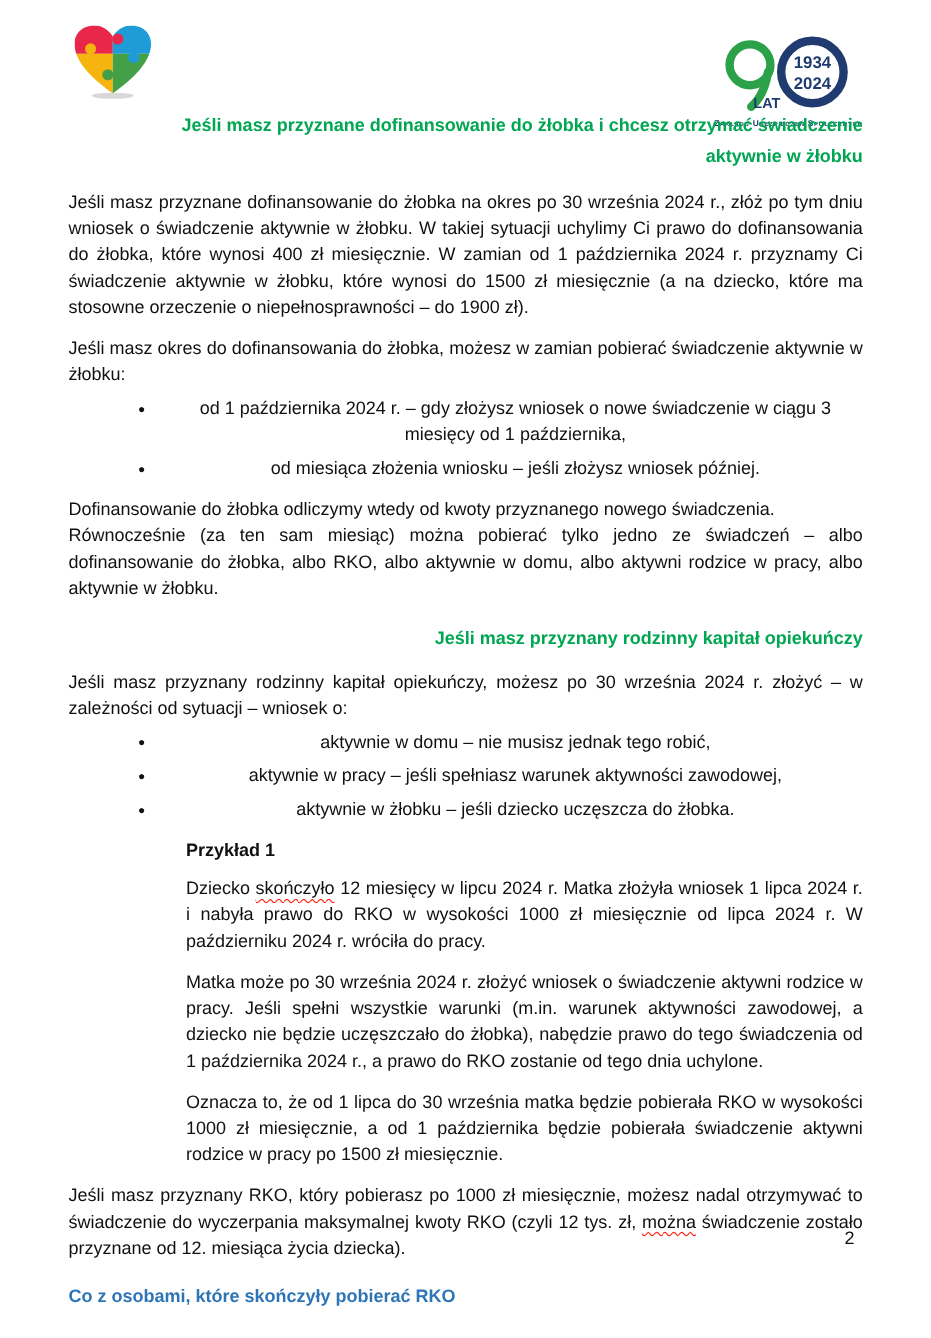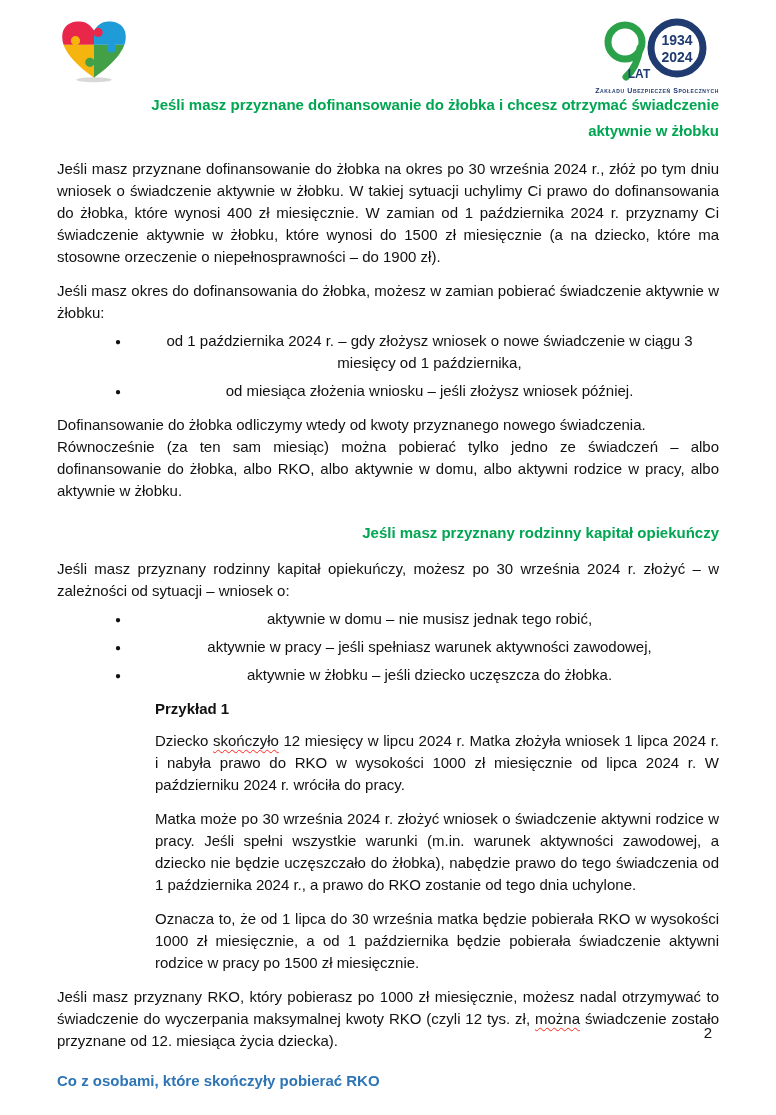--- a/index.html
+++ b/index.html
@@ -6,21 +6,21 @@
   body{
     width:776px;height:1115px;position:relative;background:#ffffff;
     font-family:"Liberation Sans", sans-serif;color:#111;
     -webkit-font-smoothing:antialiased;overflow:hidden;
   }
   .header{position:absolute;top:14px;left:0;right:0;height:78px;}
   .logo-ar{position:absolute;left:58px;top:4px;display:flex;align-items:center;gap:10px;}
   .logo-ar-text{line-height:1;}
   .logo-ar-l1{color:#e3173e;font-weight:bold;font-style:italic;font-size:17px;letter-spacing:.5px;}
   .logo-ar-l2{color:#2fa3e0;font-size:21px;letter-spacing:3px;margin-top:2px;}
-  .logo-zus{position:absolute;right:44px;top:4px;width:150px;text-align:center;}
+  .logo-zus{position:absolute;right:44px;top:16px;width:150px;text-align:center;}
   .logo-zus-org{color:#1f3b70;font-weight:bold;font-size:7px;letter-spacing:.6px;font-variant-caps:small-caps;margin-top:1px;}
   .content{position:absolute;left:57px;right:57px;top:92px;font-size:15px;line-height:22px;text-align:justify;}
   .content p{margin:0 0 12px 0;}
   .h-green{color:#00a651;font-weight:bold;text-align:right;line-height:26px;
            margin:0 0 14px 53px;padding-left:24px;text-indent:-24px;}
   .h-green2{color:#00a651;font-weight:bold;text-align:right;margin:20px 0 14px 77px;}
   .h-blue{color:#2e75b6;font-weight:bold;text-align:left;margin:18px 0 15px 0;}
   .tight{margin-bottom:6px !important;}
   .nogap{margin-bottom:0 !important;}
   .bold-run{font-weight:bold;margin-bottom:0 !important;margin-top:10px !important;}

